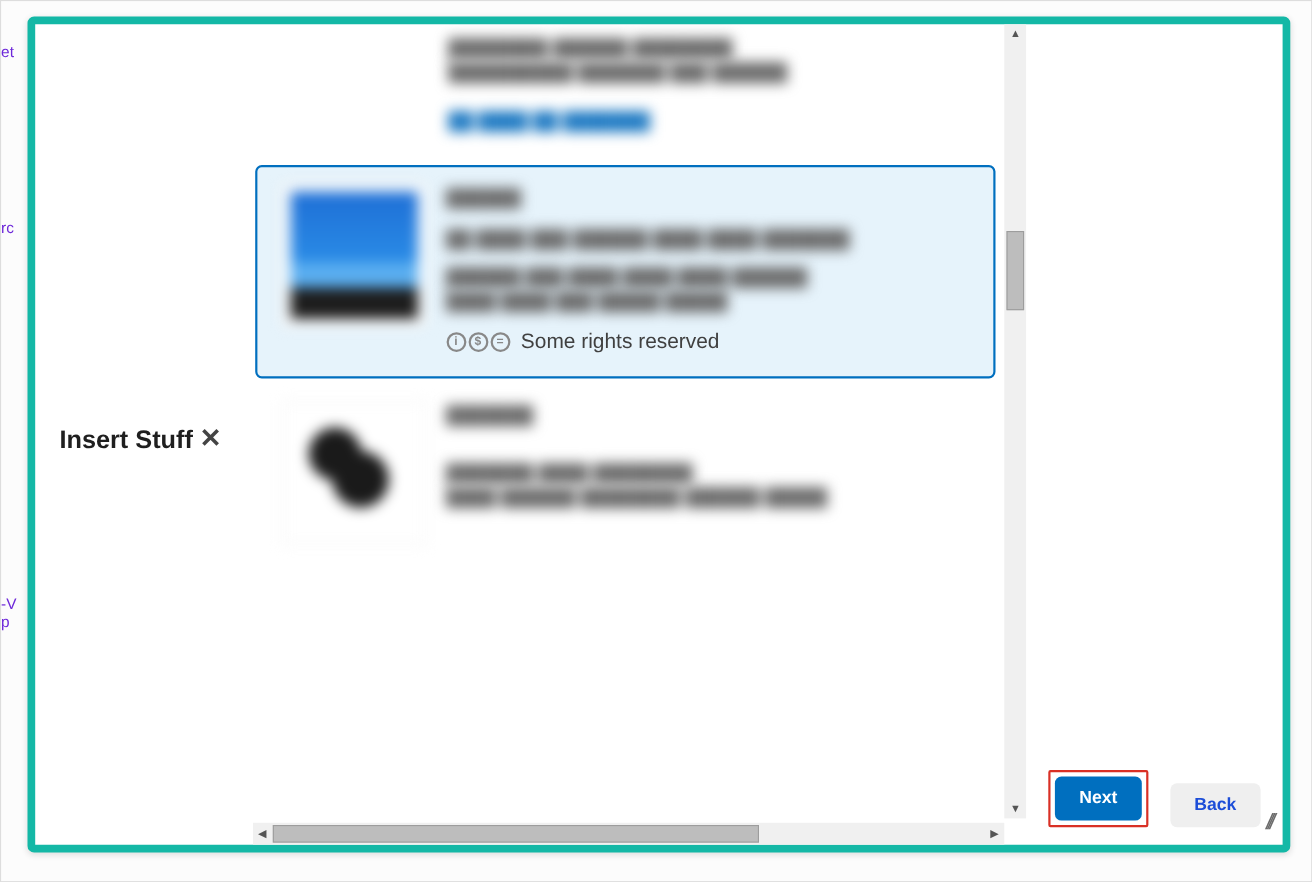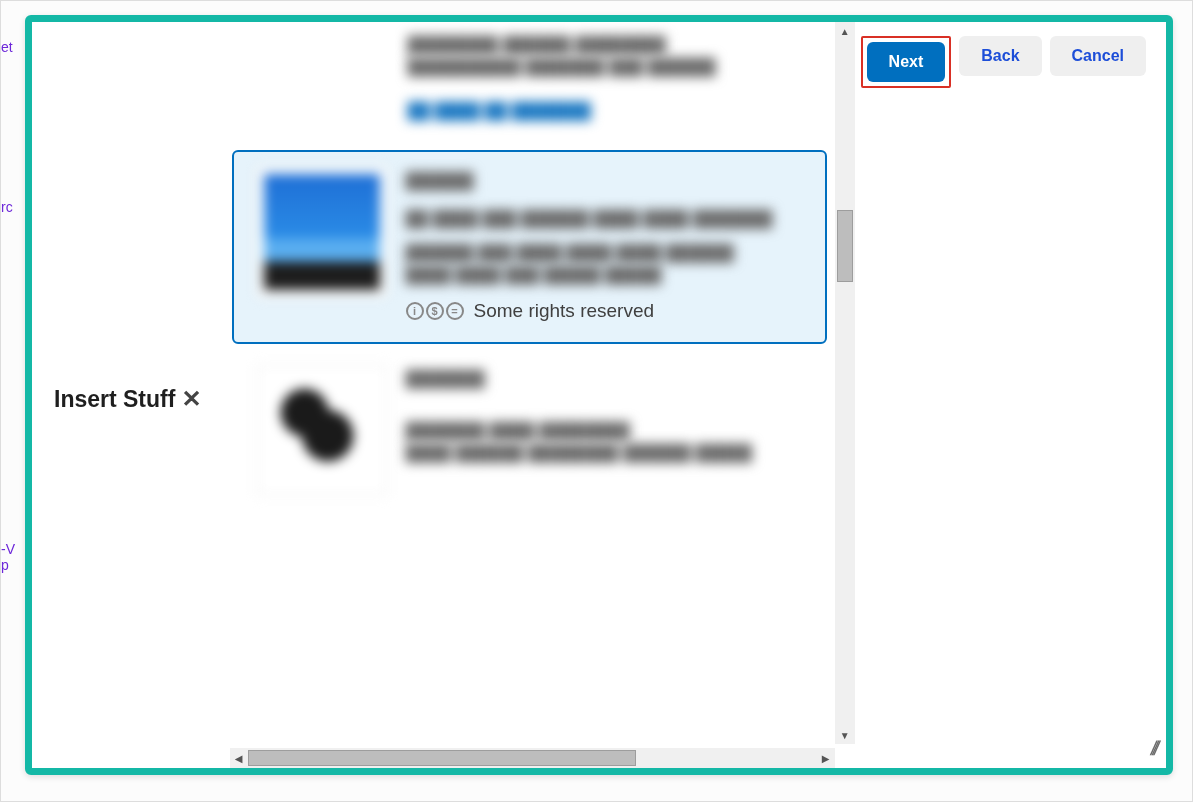--- a/index.html
+++ b/index.html
@@ -249,23 +249,23 @@
     padding-top: 0;
   }
   .card.partial-top .card-body { margin-left: 150px; }
 
   
   .card.partial-bottom { padding-bottom: 0; }
 
   
   .dialog-footer {
     display: flex;
-    align-items: flex-start;
-    gap: 8px;
-    padding: 14px 20px 16px 6px;
+    align-items: flex-end;
+    gap: 20px;
+    padding: 14px 20px 16px 20px;
     position: relative;
   }
   .btn {
     height: 40px;
     padding: 0 22px;
     border-radius: 6px;
     font-size: 16px;
     display: inline-flex;
     align-items: center;
     justify-content: center;
@@ -383,18 +383,17 @@
       <div class="arrow">▶</div>
     </div>
 
   </div>
 
   <div class="dialog-footer">
     <span class="next-highlight">
       <span class="btn btn-primary">Next</span>
     </span>
     <span class="btn btn-secondary">Back</span>
-    <span class="btn btn-secondary">Cancel</span>
 
     <span class="resize-handle">///</span>
   </div>
 
 </div>
 
 </body></html>

